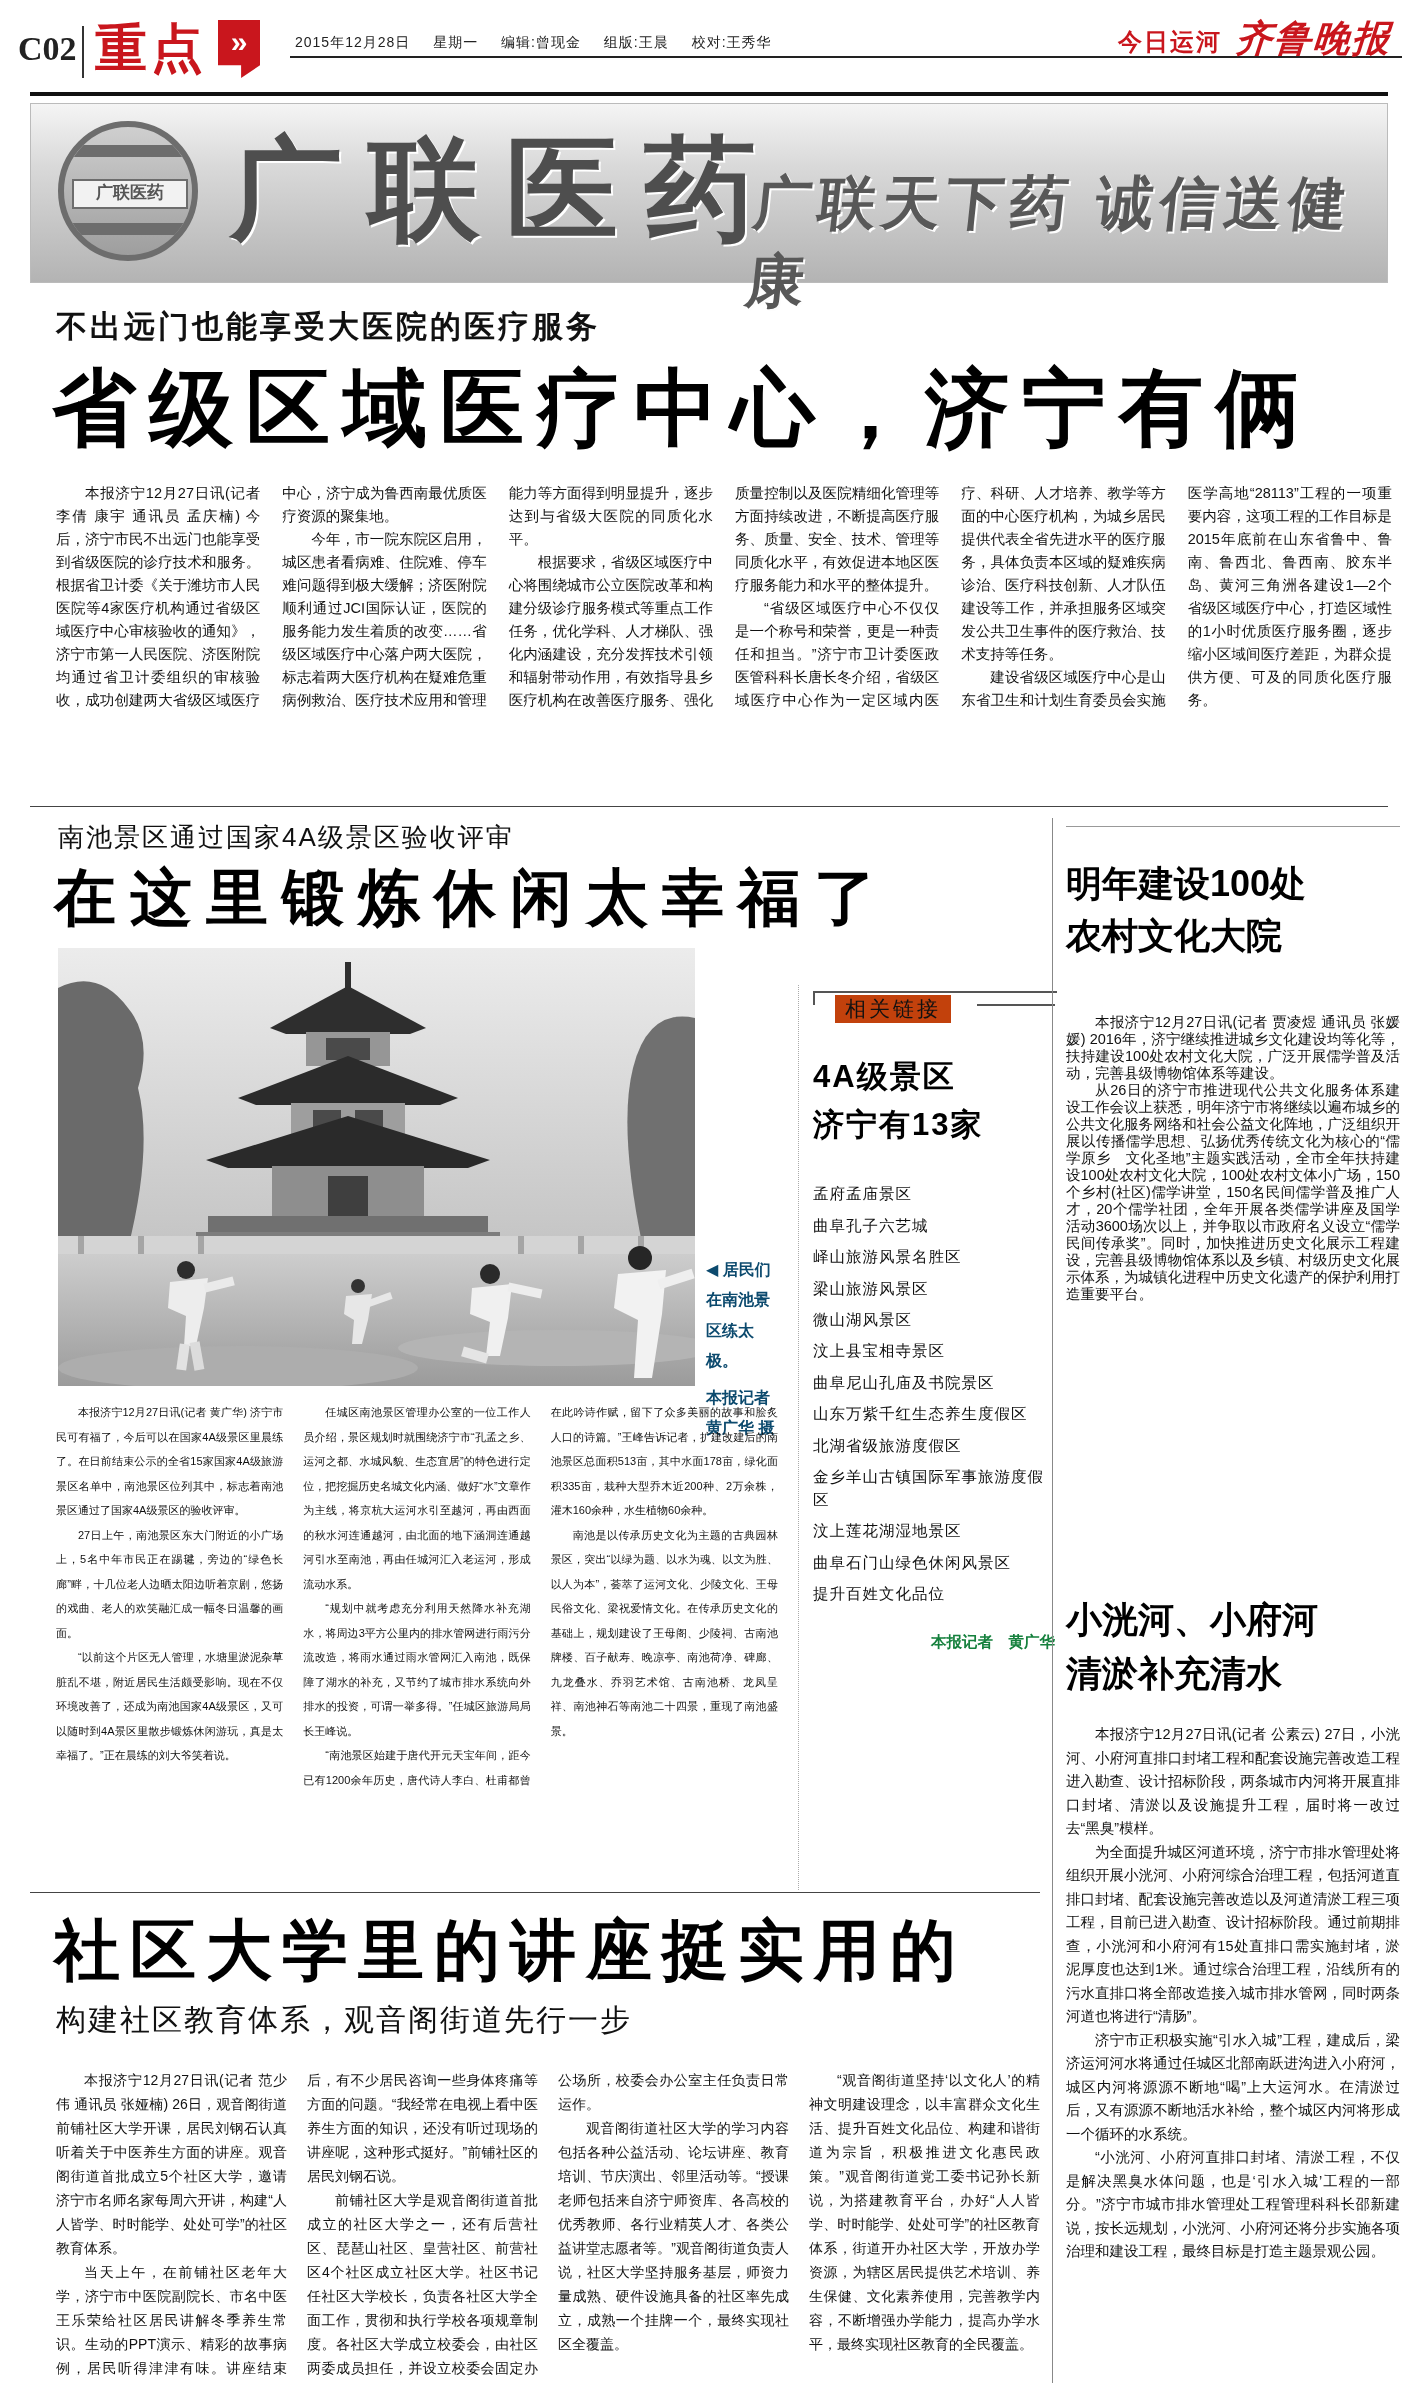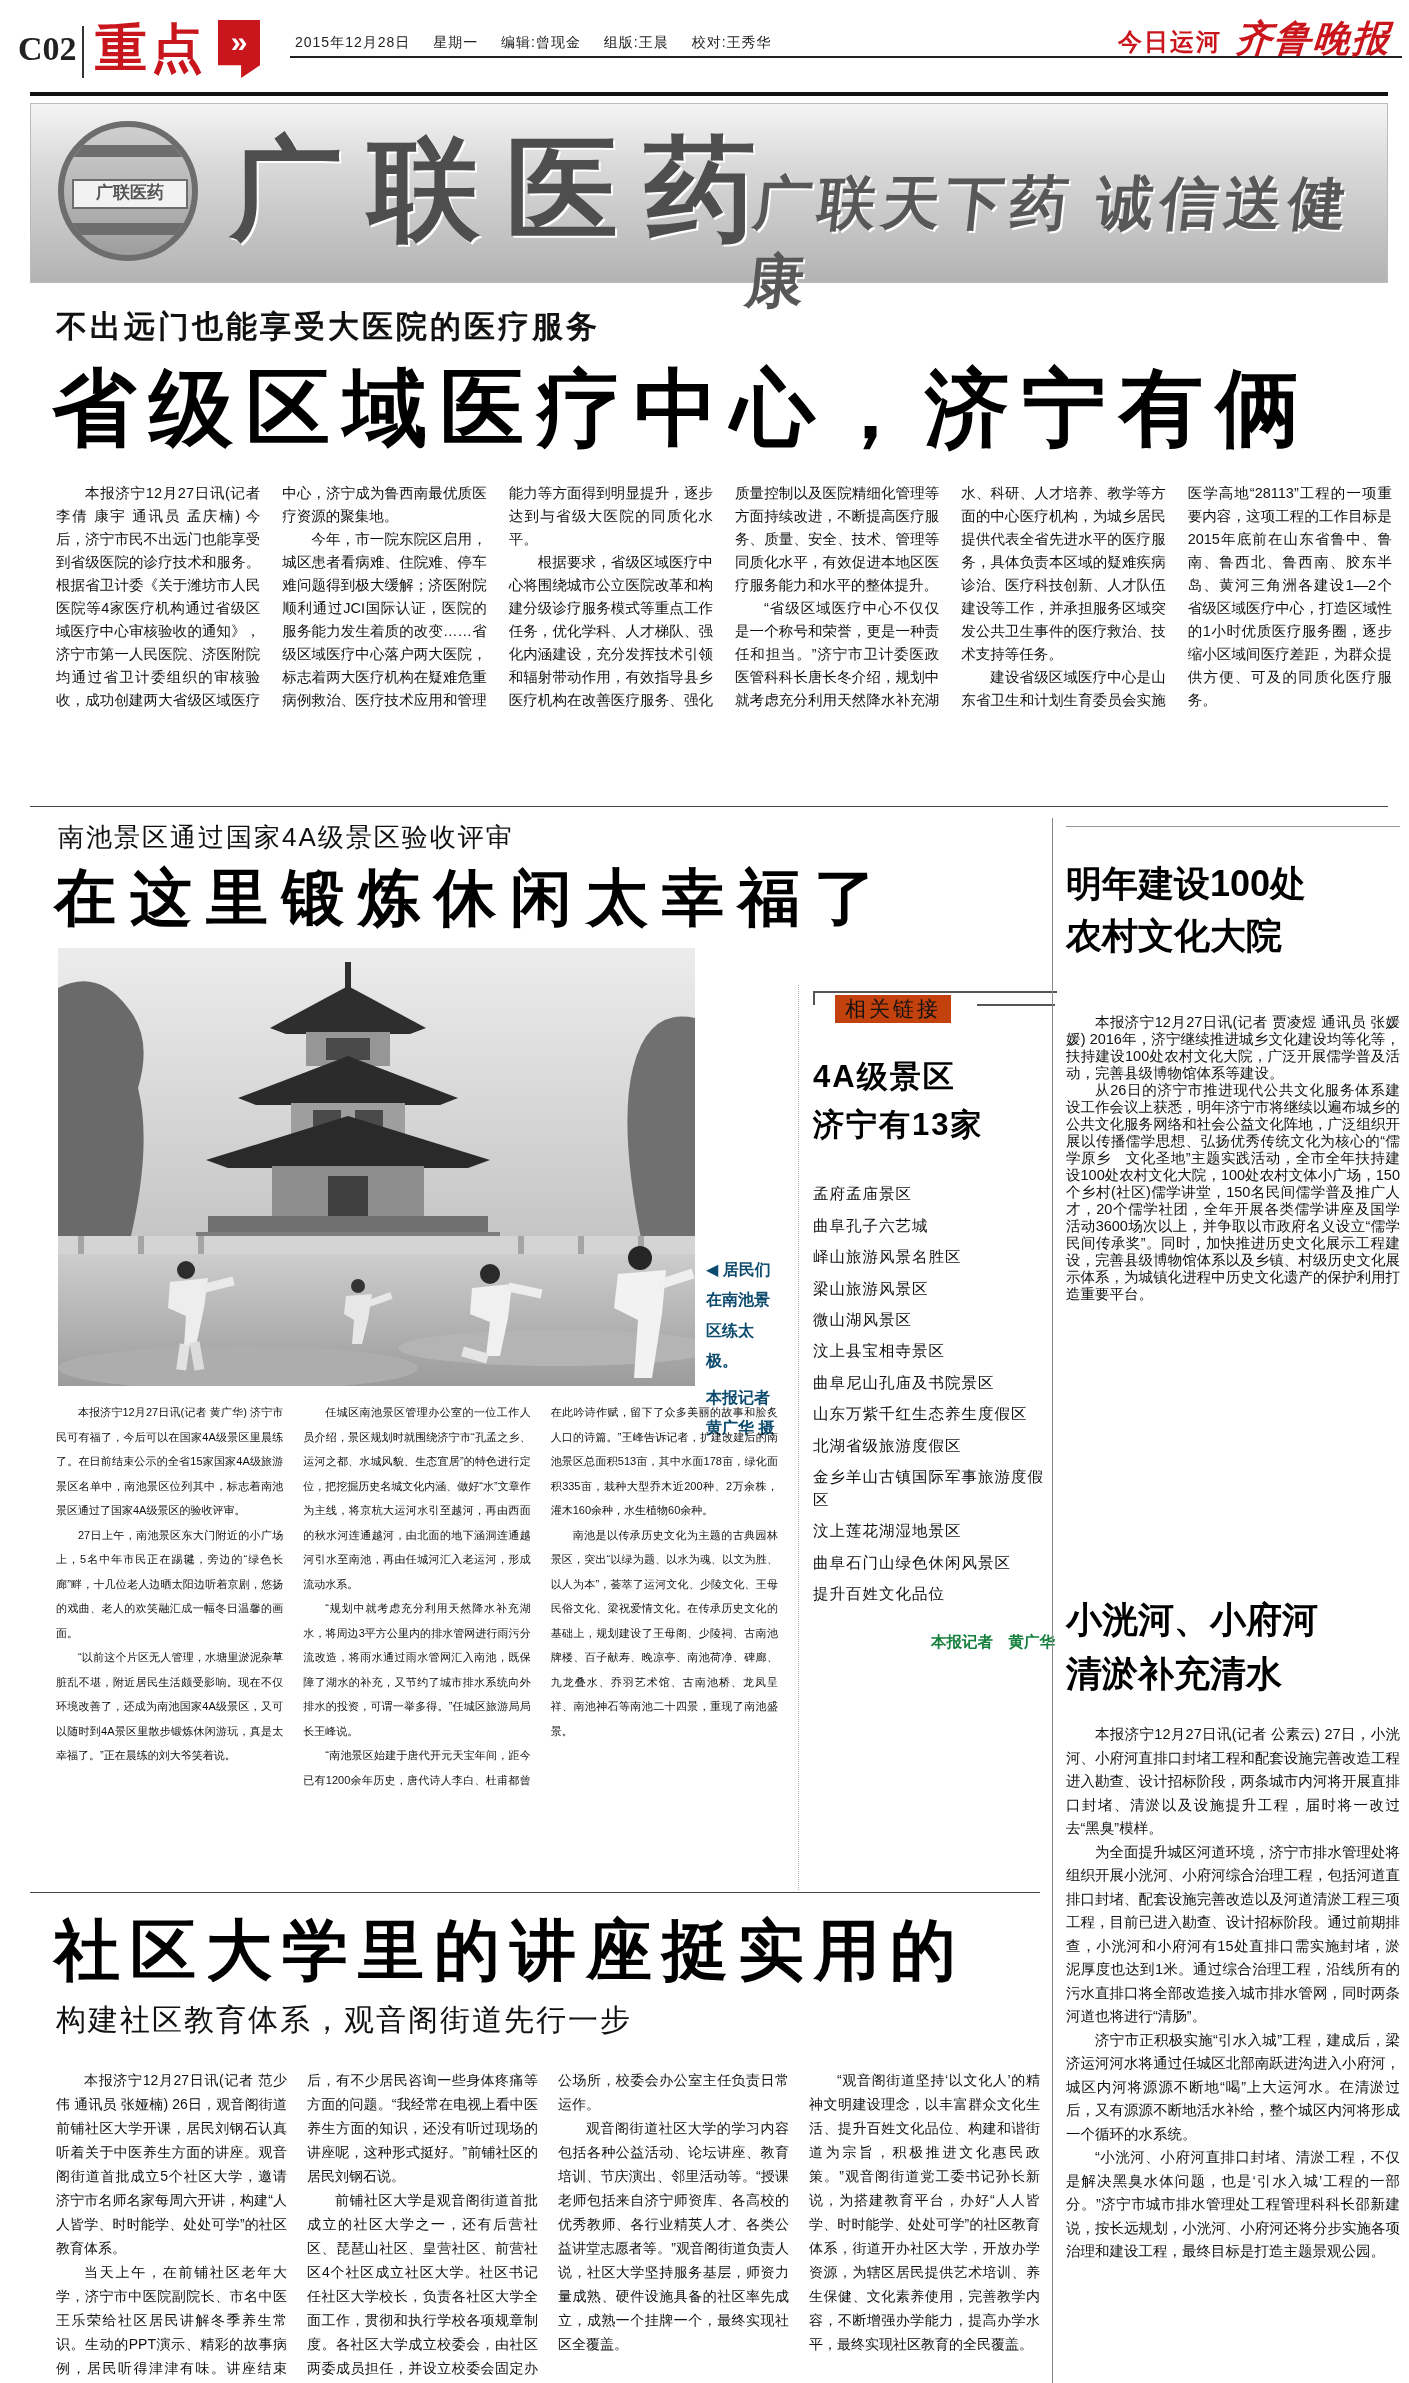--- a/index.html
+++ b/index.html
@@ -108,21 +108,21 @@
     <div class="ad-title">广联医药</div>
     <div class="ad-slogan">广联天下药  诚信送健康</div>
   </div>
 
   <div class="a1-kicker">不出远门也能享受大医院的医疗服务</div>
   <div class="a1-headline">省级区域医疗中心，济宁有俩</div>
   <div class="a1-body">
     <p>本报济宁12月27日讯(记者 李倩 康宇 通讯员 孟庆楠)  今后，济宁市民不出远门也能享受到省级医院的诊疗技术和服务。根据省卫计委《关于潍坊市人民医院等4家医疗机构通过省级区域医疗中心审核验收的通知》，济宁市第一人民医院、济医附院均通过省卫计委组织的审核验收，成功创建两大省级区域医疗中心，济宁成为鲁西南最优质医疗资源的聚集地。</p>
     <p>今年，市一院东院区启用，城区患者看病难、住院难、停车难问题得到极大缓解；济医附院顺利通过JCI国际认证，医院的服务能力发生着质的改变……省级区域医疗中心落户两大医院，标志着两大医疗机构在疑难危重病例救治、医疗技术应用和管理能力等方面得到明显提升，逐步达到与省级大医院的同质化水平。</p>
     <p>根据要求，省级区域医疗中心将围绕城市公立医院改革和构建分级诊疗服务模式等重点工作任务，优化学科、人才梯队、强化内涵建设，充分发挥技术引领和辐射带动作用，有效指导县乡医疗机构在改善医疗服务、强化质量控制以及医院精细化管理等方面持续改进，不断提高医疗服务、质量、安全、技术、管理等同质化水平，有效促进本地区医疗服务能力和水平的整体提升。</p>
-    <p>“省级区域医疗中心不仅仅是一个称号和荣誉，更是一种责任和担当。”济宁市卫计委医政医管科科长唐长冬介绍，规划中就考虑充分利用天然降水补充湖水、科研、人才培养、教学等方面的中心医疗机构，为城乡居民提供代表全省先进水平的医疗服务，具体负责本区域的疑难疾病诊治、医疗科技创新、人才队伍建设等工作，并承担服务区域突发公共卫生事件的医疗救治、技术支持等任务。</p>
+    <p>“省级区域医疗中心不仅仅是一个称号和荣誉，更是一种责任和担当。”济宁市卫计委医政医管科科长唐长冬介绍，省级区域医疗中心作为一定区域内医疗、科研、人才培养、教学等方面的中心医疗机构，为城乡居民提供代表全省先进水平的医疗服务，具体负责本区域的疑难疾病诊治、医疗科技创新、人才队伍建设等工作，并承担服务区域突发公共卫生事件的医疗救治、技术支持等任务。</p>
     <p>建设省级区域医疗中心是山东省卫生和计划生育委员会实施医学高地“28113”工程的一项重要内容，这项工程的工作目标是2015年底前在山东省鲁中、鲁南、鲁西北、鲁西南、胶东半岛、黄河三角洲各建设1—2个省级区域医疗中心，打造区域性的1小时优质医疗服务圈，逐步缩小区域间医疗差距，为群众提供方便、可及的同质化医疗服务。</p>
   </div>
 
   <div class="section-rule"></div>
 
   <div class="a2-kicker">南池景区通过国家4A级景区验收评审</div>
   <div class="a2-headline">在这里锻炼休闲太幸福了</div>
 
   <div class="a2-figure">
     <svg width="637" height="438" viewBox="0 0 637 438" xmlns="http://www.w3.org/2000/svg">

